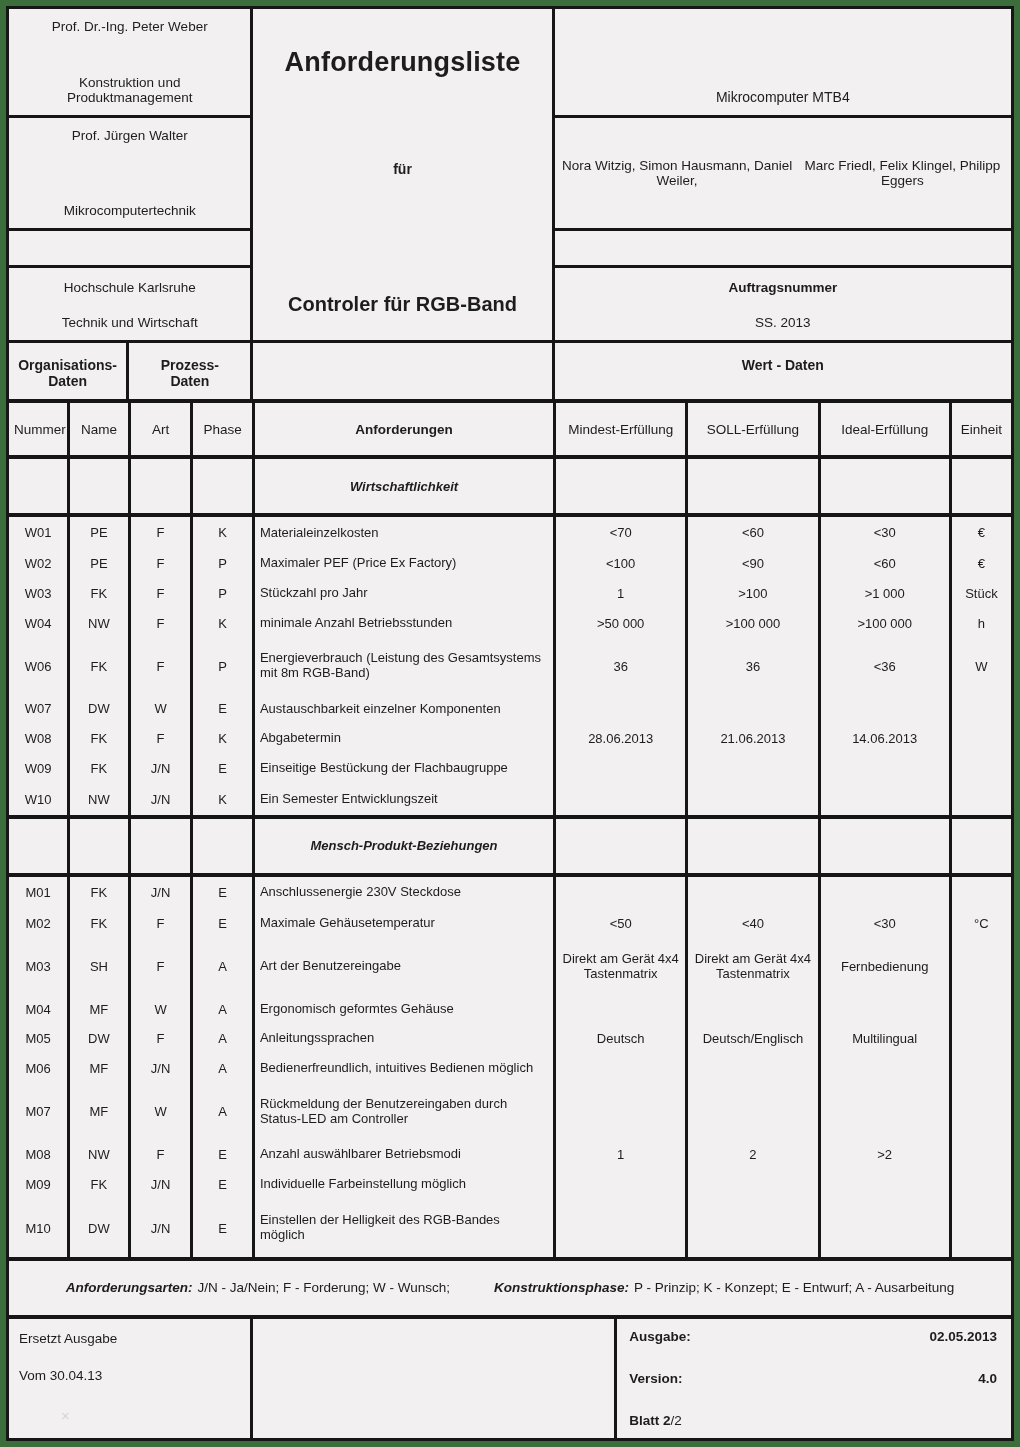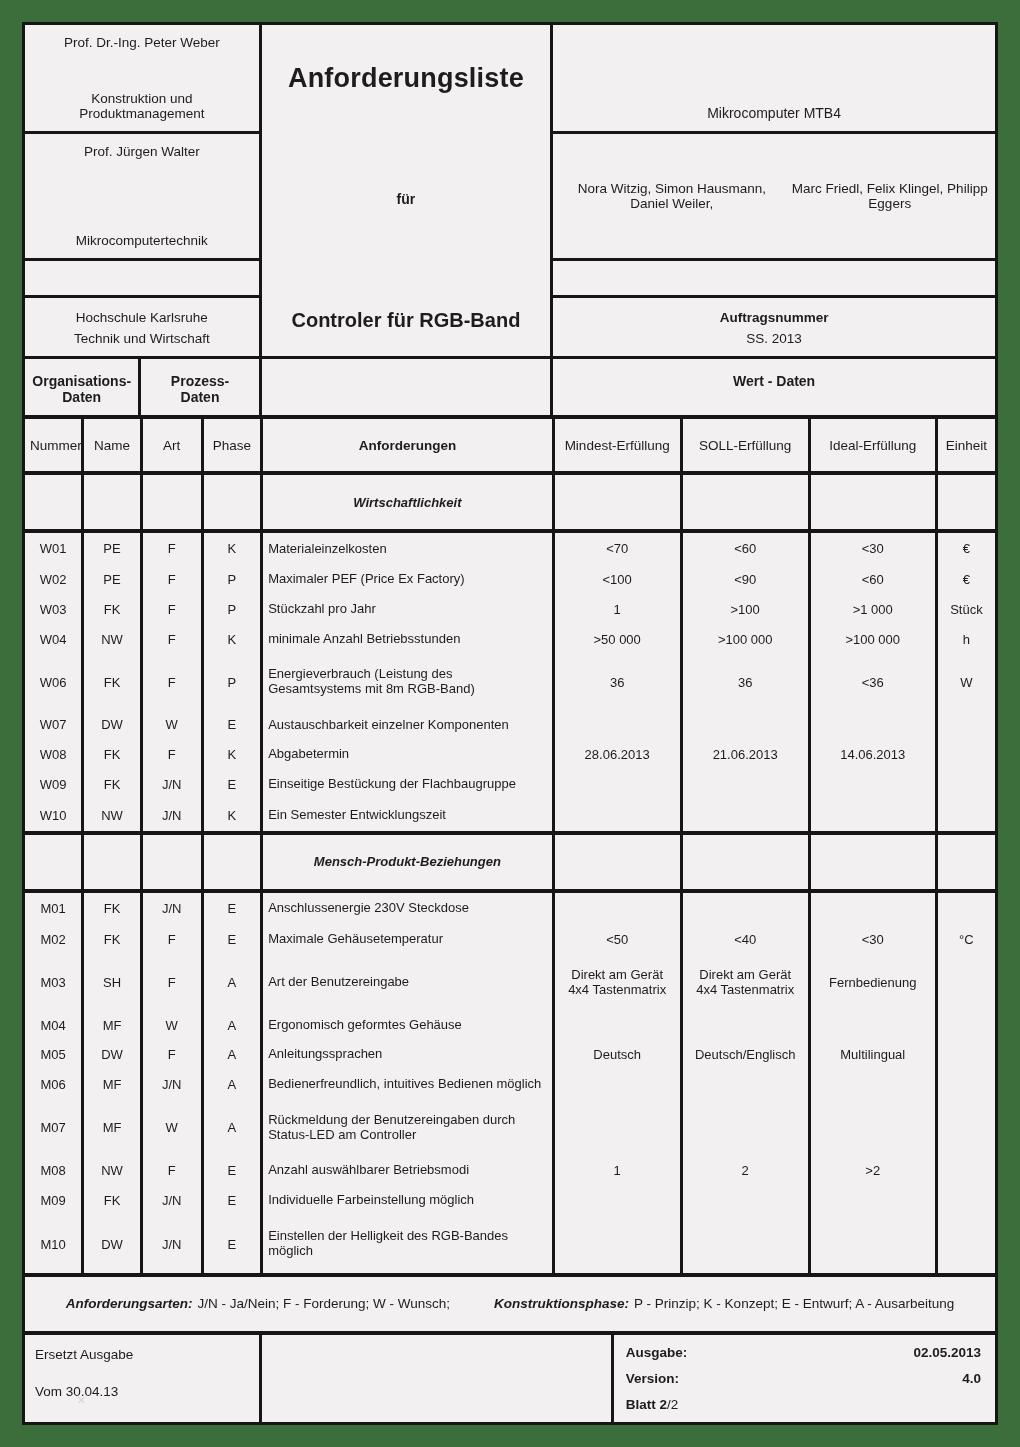--- a/index.html
+++ b/index.html
@@ -4,36 +4,36 @@
 <style>
   :root{
     --frame:#3c6e3c;
     --paper:#f2f0f1;
     --ink:#1d1d1d;
     --line:#161616;
   }
   *{box-sizing:border-box;}
   html,body{margin:0;padding:0;background:#888;}
   body{font-family:"Liberation Sans","DejaVu Sans",sans-serif;color:var(--ink);}
-  .page{width:1020px;height:1447px;background:var(--frame);padding:22px;}
+  .page{width:1020px;height:1447px;background:var(--frame);padding:6px;}
   .doc{width:100%;height:100%;background:var(--paper);border:3px solid var(--line);display:flex;flex-direction:column;}
 
   
   .hdr{display:grid;grid-template-columns:24.4% 30.05% 1fr;height:334px;border-bottom:3px solid var(--line);}
   .hdr-col{display:flex;flex-direction:column;}
   .hdr-col.mid{border-right:3px solid var(--line);}
   .hdr-col.left{border-right:3px solid var(--line);}
   .hbox{border-bottom:3px solid var(--line);display:flex;flex-direction:column;justify-content:space-between;align-items:center;text-align:center;font-size:13.5px;padding:10px 6px;}
   .hbox.h1{height:109px;}
-  .hbox.h2{height:127px;}
+  .hbox.h2{height:113px;}
   .hbox.h3{height:37px;padding:2px;}
   .hbox.h4{flex:1;border-bottom:none;padding:12px 6px 10px 6px;}
   .mid-inner{position:relative;flex:1;}
   .doc-title{position:absolute;top:38px;left:0;right:0;text-align:center;font-size:27px;font-weight:bold;letter-spacing:.2px;}
-  .doc-for{position:absolute;top:166px;left:0;right:0;text-align:center;font-size:14px;font-weight:bold;}
+  .doc-for{position:absolute;top:152px;left:0;right:0;text-align:center;font-size:14px;font-weight:bold;}
   .doc-product{position:absolute;bottom:24px;left:0;right:0;text-align:center;font-size:20px;font-weight:bold;}
   .proj-line{margin-top:auto;font-size:14px;}
   .team{display:flex;flex-direction:row;justify-content:center;gap:6px;}
   .bold{font-weight:bold;}
 
   
   .rowB{display:grid;grid-template-columns:12% 12.4% 30.05% 1fr;height:60px;border-bottom:4px solid var(--line);}
   .gbox{border-right:3px solid var(--line);display:flex;flex-direction:column;justify-content:space-between;align-items:center;font-weight:bold;font-size:14px;padding:14px 4px;text-align:center;}
   .gbox.empty{justify-content:center;}
   .gbox.wert{border-right:none;justify-content:flex-start;}

